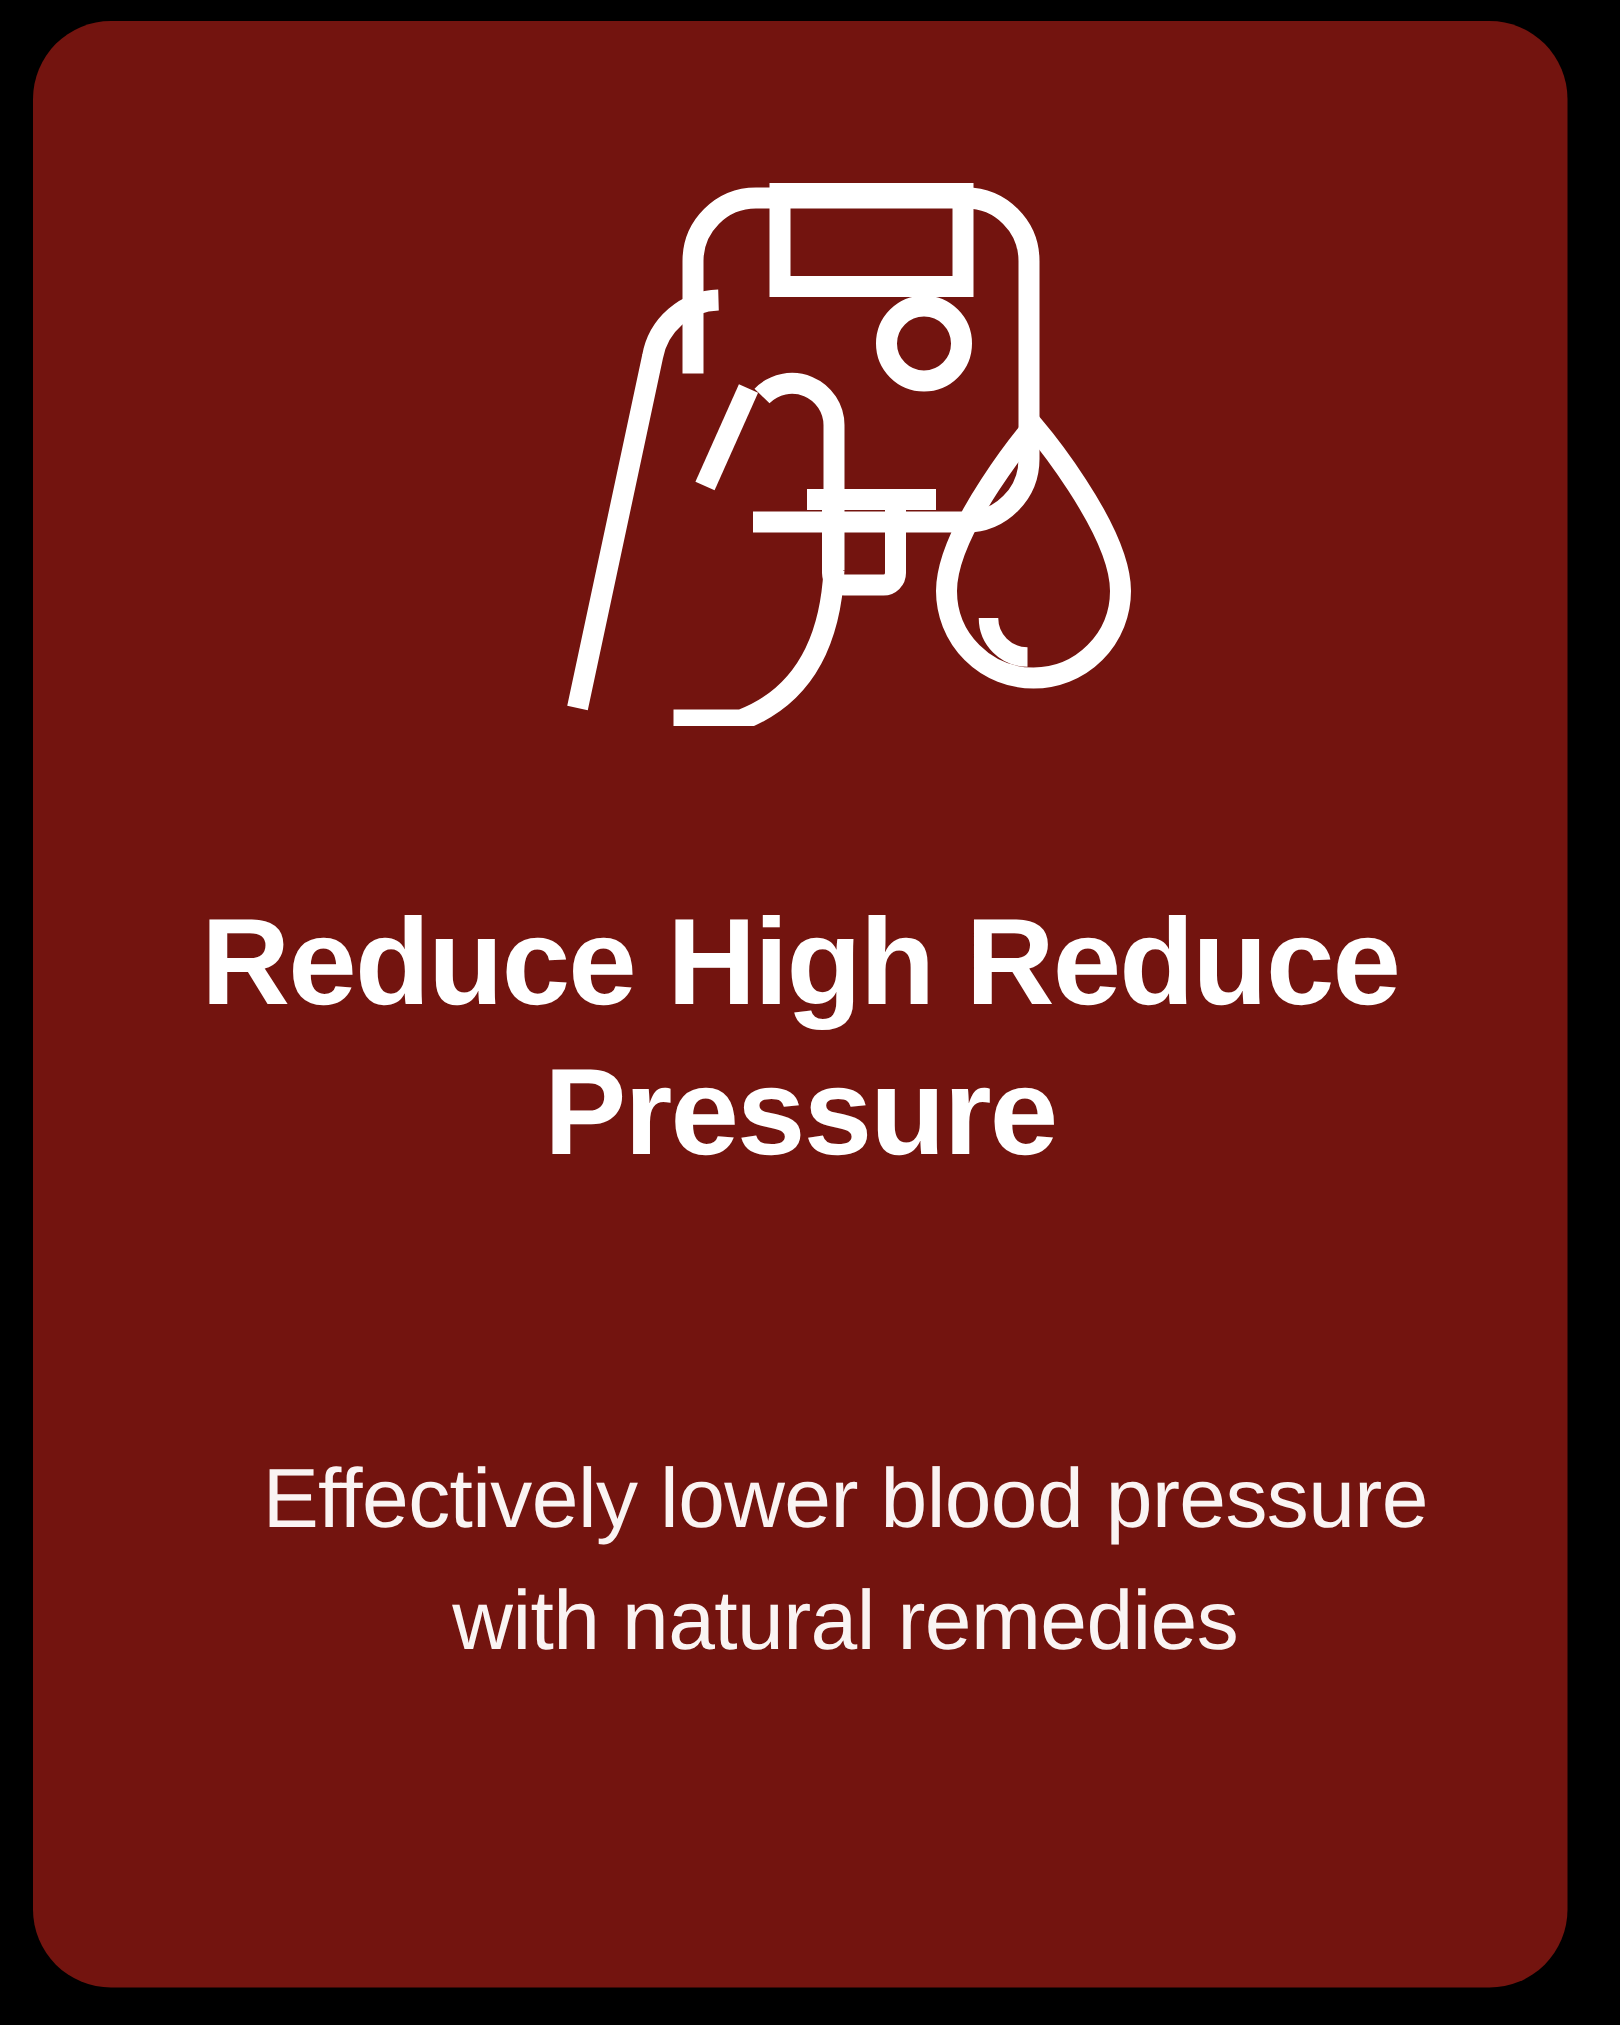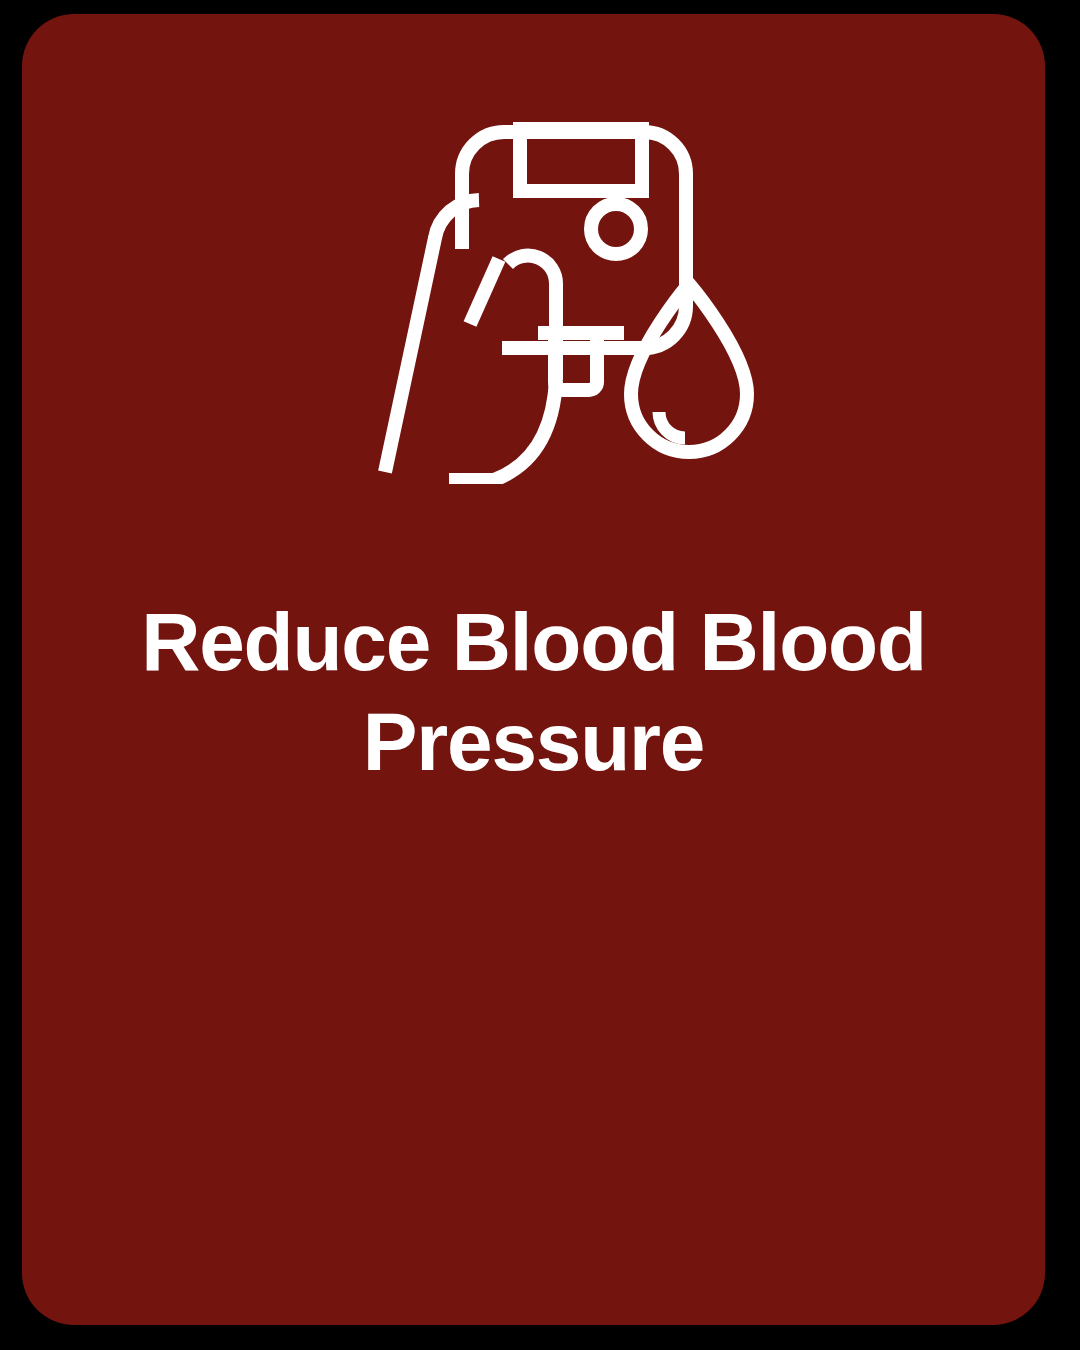--- a/index.html
+++ b/index.html
@@ -114,17 +114,18 @@
         <path d="M147 175 L118 240"></path>
 
         <path d="M204 296 q-4 78 -62 100 l-38 0 v42"></path>
 
         <path d="M337 200 C337 200 395 268 395 310 a58 58 0 0 1 -116 0 c0 -42 58 -110 58 -110 z"></path>
 
         <path d="M307 328 a26 26 0 0 0 26 26" stroke-width="13"></path>
       </svg>
     </div>
 
-    <h1 class="heading">Reduce Blood Blood Pressure</h1>
+    <h1 class="heading">Reduce High Reduce Pressure</h1>
 
+    <p class="subtext">Effectively lower blood pressure with natural remedies</p>
 
   </div>
 </div>
 
 </body></html>

